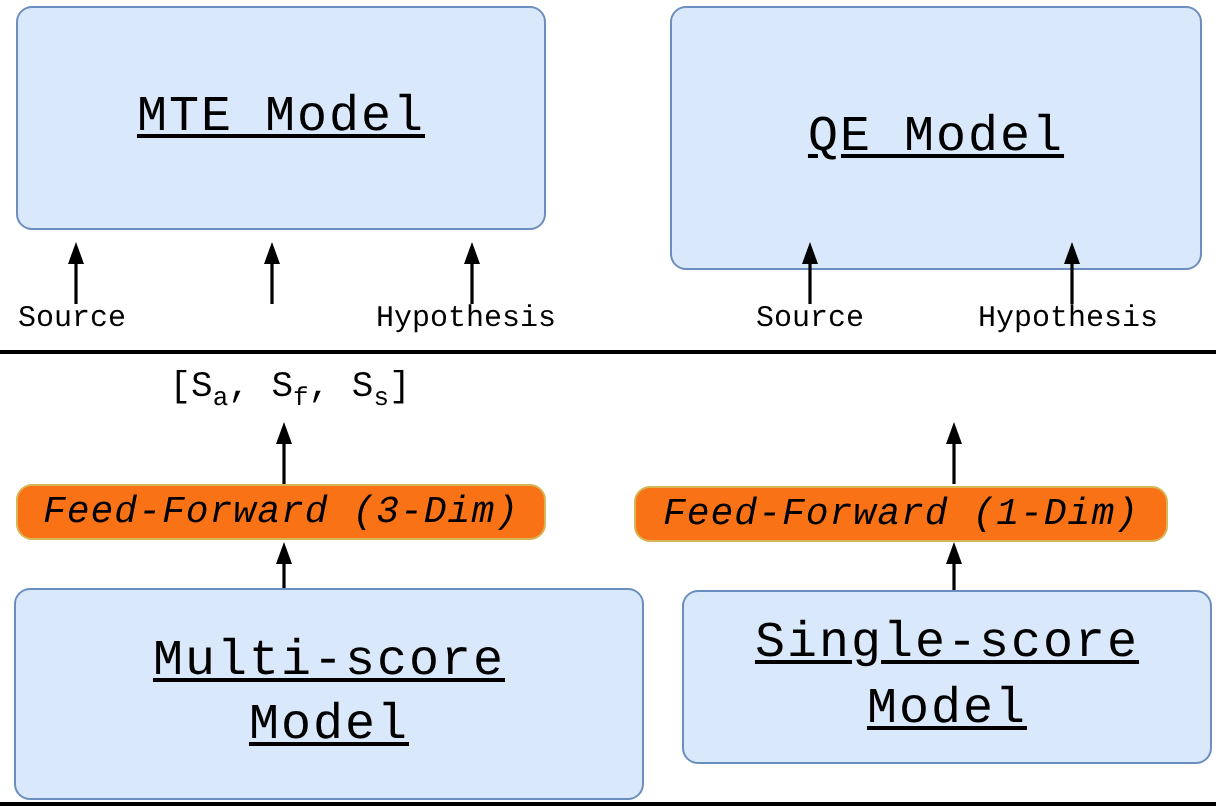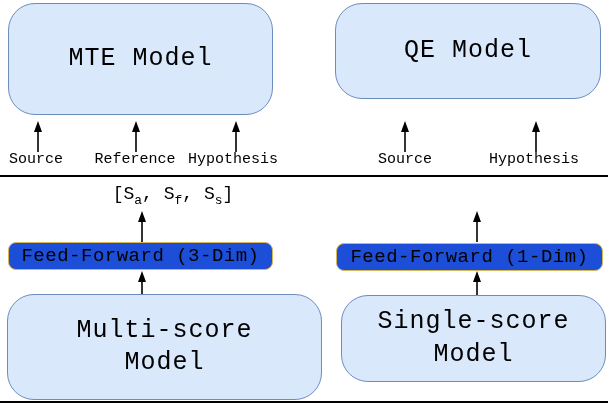--- a/index.html
+++ b/index.html
@@ -3,41 +3,41 @@
 <meta charset="utf-8">
 <style>
   html,body { margin:0; padding:0; background:#ffffff; }
   .canvas {
     position:relative; width:608px; height:404px; background:#ffffff;
     font-family:"Liberation Mono","DejaVu Sans Mono",monospace;
     color:#000000; overflow:hidden;
   }
   .box { position:absolute; box-sizing:border-box; display:flex; align-items:center; justify-content:center; text-align:center; }
   .blue   { background:#dae8fc; border:1.5px solid #6c8ebf; }
-  .yellow { background:#1d4ed8; border:1.5px solid #d6b656; }
-  .round-lg { border-radius:27px; }
+  .yellow { background:#f97316; border:1.5px solid #d6b656;font-style:italic; }
+  .round-lg { border-radius:8px;text-decoration:underline; }
   .round-sm { border-radius:8px; }
   .big-label  { font-size:25px; line-height:1.3; letter-spacing:1px; }
   .ff-label   { font-size:19px; letter-spacing:0.5px; white-space:nowrap; }
   .input-label{ position:absolute; top:151px; transform:translateX(-50%); font-size:15px; white-space:nowrap; }
   .score-label{ position:absolute; top:184px; transform:translateX(-50%); font-size:18px; white-space:nowrap; }
   .score-label sub { font-size:0.72em; }
   .arrow { position:absolute; }
   .hrule { position:absolute; left:0; width:608px; height:2px; background:#000000; }
 </style>
 </head>
 <body>
 
 <div class="canvas">
 
   <div class="box blue round-lg" style="left:8px; top:3px; width:265px; height:112px;">
     <span class="big-label">MTE Model</span>
   </div>
 
-  <div class="box blue round-lg" style="left:335px; top:3px; width:266px; height:96px;text-align:center;">
+  <div class="box blue round-lg" style="left:335px; top:3px; width:266px; height:132px;text-align:center;">
     <span class="big-label">QE Model</span>
   </div>
 
   <svg class="arrow" style="left:31px; top:121px;" width="14" height="31" viewBox="0 0 14 31">
     <line x1="7" y1="31" x2="7" y2="9" stroke="#000" stroke-width="1.6"></line>
       <polygon points="7,0 3,11 11,11" fill="#000"></polygon>
   </svg>
   <svg class="arrow" style="left:129px; top:121px;" width="14" height="31" viewBox="0 0 14 31">
     <line x1="7" y1="31" x2="7" y2="9" stroke="#000" stroke-width="1.6"></line>
       <polygon points="7,0 3,11 11,11" fill="#000"></polygon>
@@ -50,44 +50,43 @@
   <svg class="arrow" style="left:398px; top:121px;" width="14" height="31" viewBox="0 0 14 31">
     <line x1="7" y1="31" x2="7" y2="9" stroke="#000" stroke-width="1.6"></line>
       <polygon points="7,0 3,11 11,11" fill="#000"></polygon>
   </svg>
   <svg class="arrow" style="left:529px; top:121px;" width="14" height="31" viewBox="0 0 14 31">
     <line x1="7" y1="31" x2="7" y2="9" stroke="#000" stroke-width="1.6"></line>
       <polygon points="7,0 3,11 11,11" fill="#000"></polygon>
   </svg>
 
   <span class="input-label" style="left:36px;">Source</span>
-  <span class="input-label" style="left:135px;">Reference</span>
   <span class="input-label" style="left:233px;">Hypothesis</span>
   <span class="input-label" style="left:405px;">Source</span>
   <span class="input-label" style="left:534px;">Hypothesis</span>
 
   <div class="hrule" style="top:175px;"></div>
 
-  <div class="score-label" style="left:145px;margin-left:28px;">
+  <div class="score-label" style="left:145px;">
     <span>[S</span><sub>a</sub><span>, S</span><sub>f</sub><span>, S</span><sub>s</sub><span>]</span>
   </div>
 
   <svg class="arrow" style="left:135px; top:211px;" width="14" height="31" viewBox="0 0 14 31">
     <line x1="7" y1="31" x2="7" y2="9" stroke="#000" stroke-width="1.6"></line>
       <polygon points="7,0 3,11 11,11" fill="#000"></polygon>
   </svg>
   <svg class="arrow" style="left:470px; top:211px;" width="14" height="31" viewBox="0 0 14 31">
     <line x1="7" y1="31" x2="7" y2="9" stroke="#000" stroke-width="1.6"></line>
       <polygon points="7,0 3,11 11,11" fill="#000"></polygon>
   </svg>
 
   <div class="box yellow round-sm" style="left:8px; top:242px; width:265px; height:28px;">
     <span class="ff-label">Feed-Forward (3-Dim)</span>
   </div>
-  <div class="box yellow round-sm" style="left:336px; top:243px; width:267px; height:28px;">
+  <div class="box yellow round-sm" style="left:317px; top:243px; width:267px; height:28px;">
     <span class="ff-label">Feed-Forward (1-Dim)</span>
   </div>
 
   <svg class="arrow" style="left:135px; top:271px;" width="14" height="31" viewBox="0 0 14 31">
     <line x1="7" y1="31" x2="7" y2="9" stroke="#000" stroke-width="1.6"></line>
       <polygon points="7,0 3,11 11,11" fill="#000"></polygon>
   </svg>
   <svg class="arrow" style="left:470px; top:271px;" width="14" height="31" viewBox="0 0 14 31">
     <line x1="7" y1="31" x2="7" y2="9" stroke="#000" stroke-width="1.6"></line>
       <polygon points="7,0 3,11 11,11" fill="#000"></polygon>

